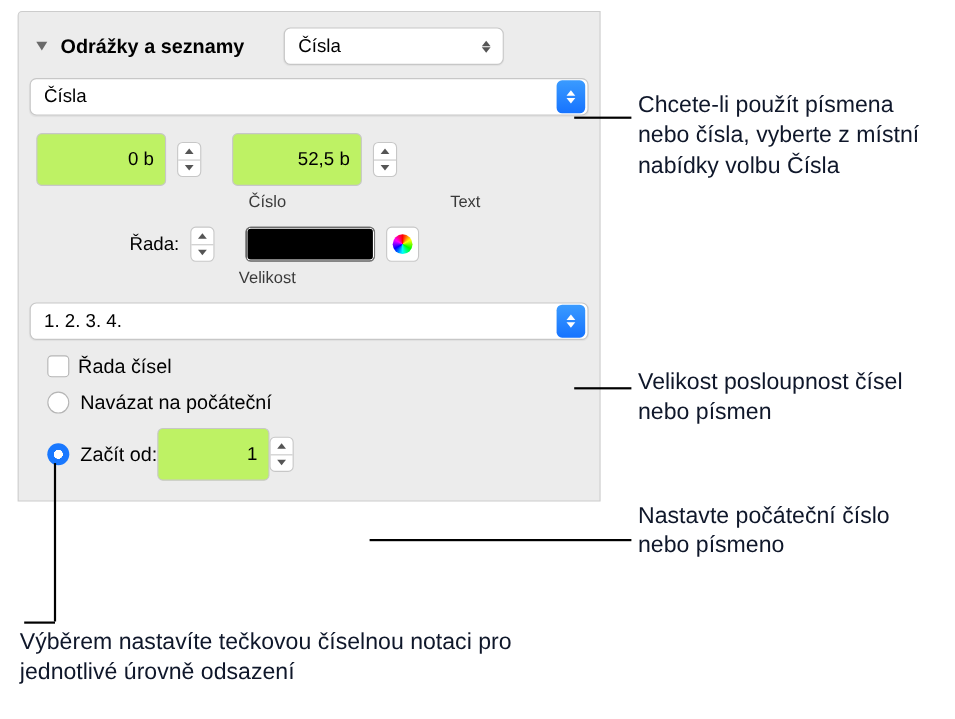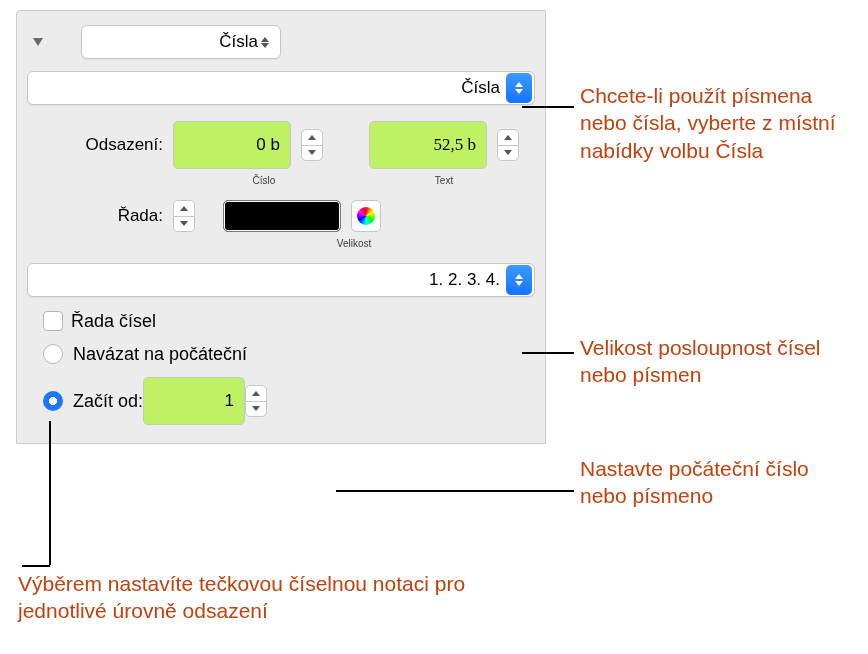--- a/index.html
+++ b/index.html
@@ -37,21 +37,21 @@
       margin-right: 2px;
     }
     .section-title {
       font-weight: 700;
       font-size: 18px;
       flex: 0 0 auto;
     }
     .popup {
       display: flex;
       align-items: center;
-      justify-content: flex-end;
+      justify-content: space-between;
       background: #fff;
       border: 1px solid #c7c7c7;
       border-radius: 6px;
       height: 34px;
       padding: 0 8px 0 12px;
       box-shadow: 0 1px 1px rgba(0,0,0,0.05);
     }
     .popup.bluecap {
       padding-right: 2px;
     }
@@ -134,24 +134,23 @@
       width: 0; height: 0;
       border-left: 4px solid transparent;
       border-right: 4px solid transparent;
     }
     .st-up { border-bottom: 5px solid #555; }
     .st-down { border-top: 5px solid #555; }
     .sublabels {
       display: flex;
       padding-left: 146px;
       gap: 10px;
-      font-size: 10px;
+      font-size: 15px;
       color: #3a3a3a;
       margin-bottom: 14px;
-      justify-content: center;
     }
     .sublabels .sl1 { width: 140px; text-align: center; }
     .sublabels .sl2 { width: 140px; text-align: center; margin-left: 30px;}
     .color-well {
       width: 118px;
       height: 32px;
       background: #000;
       border: 1px solid #777;
       border-radius: 5px;
       box-shadow: inset 0 0 0 1px #fff;
@@ -195,21 +194,21 @@
       border: none;
       background: radial-gradient(circle, #fff 0 28%, #1978ff 30% 100%);
     }
     .start-row { display: flex; align-items: center; padding-left: 16px; font-size: 18px; }
     .start-row .num-input { width: 102px; }
 
     
     .callout {
       position: absolute;
       font-size: 21px;
-      color: #c2410c;
+      color: #0f172a;
       line-height: 1.3;
     }
     .callout-right-1 { left: 580px; top: 82px; width: 270px; }
     .callout-right-2 { left: 580px; top: 334px; width: 270px; }
     .callout-right-3 { left: 580px; top: 455px; width: 270px; }
     .callout-bottom { left: 18px; top: 570px; width: 460px; }
 
     
     .leader { position: absolute; background: #000; }
     .l1 { left: 522px; top: 106px; width: 52px; height: 1.5px; }
@@ -218,49 +217,49 @@
     .l4v { left: 49px; top: 421px; width: 1.5px; height: 144px; }
     .l4h { left: 22px; top: 565px; width: 28px; height: 1.5px; }
   </style>
 </head>
 <body>
 
 <div class="panel">
 
   <div class="header-row">
     <div class="disclosure"></div>
+    <div class="section-title">Odrážky a seznamy</div>
     <div class="popup header-popup">
       <span class="popup-text">Čísla</span>
       <span class="chevrons">
         <span class="chev-up"></span>
           <span class="chev-down"></span>
       </span>
     </div>
   </div>
 
   <div class="popup bluecap full-popup">
     <span class="popup-text">Čísla</span>
     <span class="bluecap-end">
       <span class="bcu"></span>
         <span class="bcd"></span>
     </span>
   </div>
 
   <div class="row">
-    <div class="label-r">Odsazení:</div>
     <input class="num-input" value="0 b" style="">
     <div class="stepper">
       <div>
           <span class="st-up"></span>
         </div>
         <div>
           <span class="st-down"></span>
         </div>
     </div>
-    <input class="num-input" style="margin-left: 36px; font-family: Liberation Serif, serif;" value="52,5 b">
+    <input class="num-input" style="margin-left: 18px;" value="52,5 b">
     <div class="stepper">
       <div>
           <span class="st-up"></span>
         </div>
         <div>
           <span class="st-down"></span>
         </div>
     </div>
   </div>
   <div class="sublabels">

